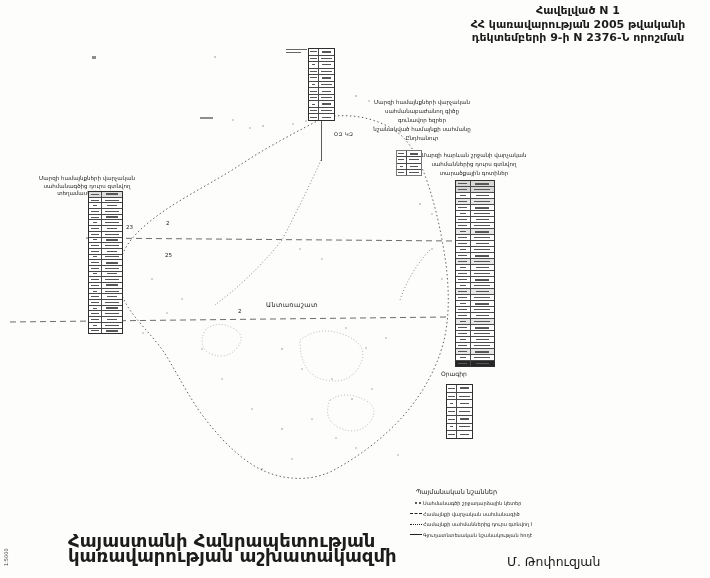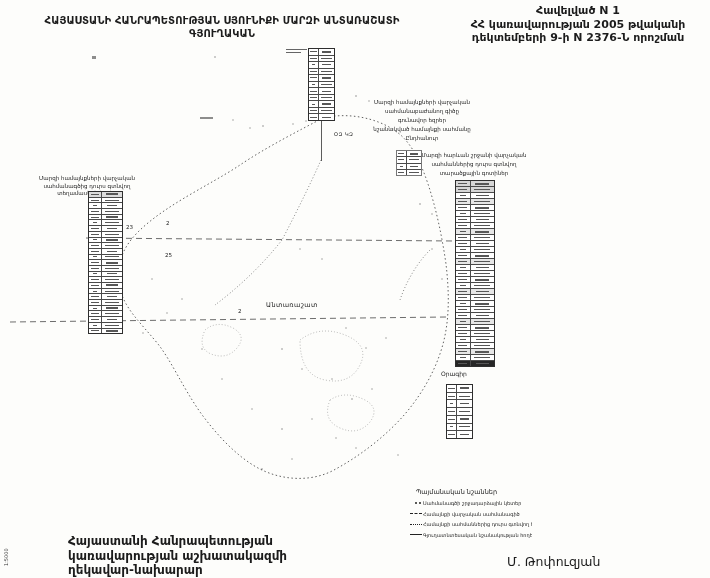--- a/index.html
+++ b/index.html
@@ -49,21 +49,21 @@
   .legend-title{font-size:6.5px;font-weight:normal;margin:0 0 4px 8px;white-space:nowrap;}
   .legend-item{display:flex;align-items:center;margin-bottom:4.5px;}
   .lsym{flex:0 0 15px;display:flex;justify-content:center;align-items:center;}
   .lsym::before{content:"";display:inline-block;}
   .lsym-dot::before{width:2px;height:2px;background:#222;border-radius:50%;box-shadow:4px 0 0 #222;}
   .lsym-dashdot::before{width:12px;border-top:1px dashed #222;}
   .lsym-dots::before{width:12px;border-top:1px dotted #222;}
   .lsym-line::before{width:12px;border-top:1px solid #222;}
   .llbl{font-size:5px;color:#222;white-space:nowrap;overflow:hidden;}
   
-  .sig{left:68px;top:534px;font-weight:bold;font-size:12px;line-height:14.5px;z-index:3;}
+  .sig{left:68px;top:534px;font-weight:bold;font-size:18px;line-height:14.5px;z-index:3;}
   .sig-name{left:507px;top:554px;font-weight:normal;font-size:12.5px;z-index:3;}
   .vscale{left:3px;top:566px;transform:rotate(-90deg);transform-origin:0 0;font-size:5px;color:#333;z-index:3;white-space:nowrap;}
 </style>
 </head>
 <body>
 
 <div class="sheet">
 
   <svg class="map-svg" width="710" height="578" viewBox="0 0 710 578">
 
@@ -128,21 +128,20 @@
       <circle cx="386" cy="338" r="0.7"></circle>
         <circle cx="336" cy="438" r="0.7"></circle>
       <circle cx="356" cy="448" r="0.7"></circle>
         <circle cx="398" cy="455" r="0.7"></circle>
       <circle cx="167" cy="313" r="0.7"></circle>
         <circle cx="143" cy="333" r="0.7"></circle>
     </g>
   </svg>
 
   <div class="abs hdr-left">
-    <div>ՀԱՅԱՍՏԱՆԻ ՀԱՆՐԱՊԵՏՈՒԹՅԱՆ ՍՅՈՒՆԻՔԻ ՄԱՐԶԻ ԱՆՏԱՌԱՇԱՏԻ ԳՅՈՒՂԱԿԱՆ</div>
   </div>
 
   <div class="abs hdr-right">
     <div>Հավելված N 1</div>
     <div>ՀՀ կառավարության 2005 թվականի</div>
     <div>դեկտեմբերի 9-ի N 2376-Ն որոշման</div>
   </div>
 
   <div class="abs microbars">
       <i></i>
@@ -828,19 +827,18 @@
         <div class="legend-item">
           <span class="lsym lsym-line"></span>
           <span class="llbl">Գյուղատնտեսական նշանակության հողեր</span>
         </div>
       </div>
   </div>
 
   <div class="abs sig">
     <div>Հայաստանի Հանրապետության</div>
     <div>կառավարության աշխատակազմի</div>
-    <div>ղեկավար-նախարար</div>
   </div>
   <div class="abs sig-name">Մ. Թոփուզյան</div>
 
   <div class="abs vscale">1:5000</div>
 
 </div>
 
 </body></html>

